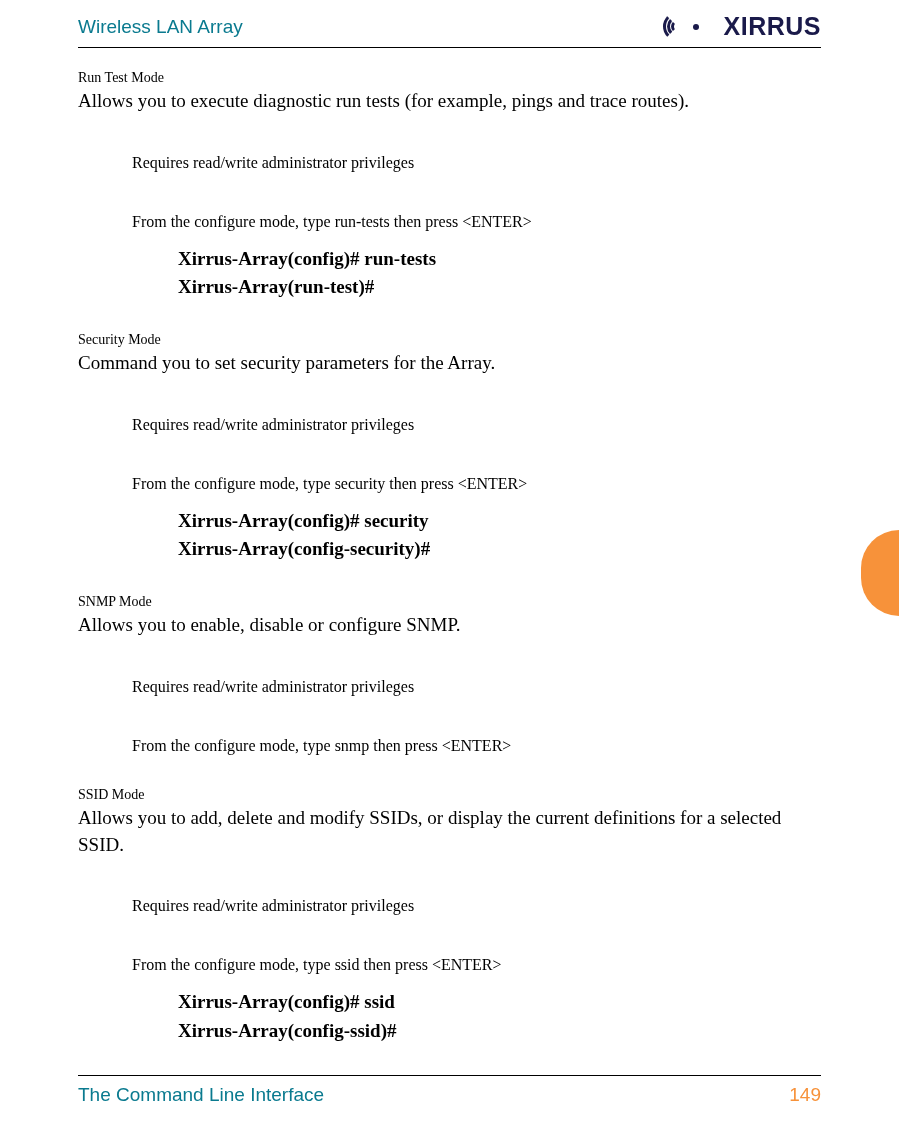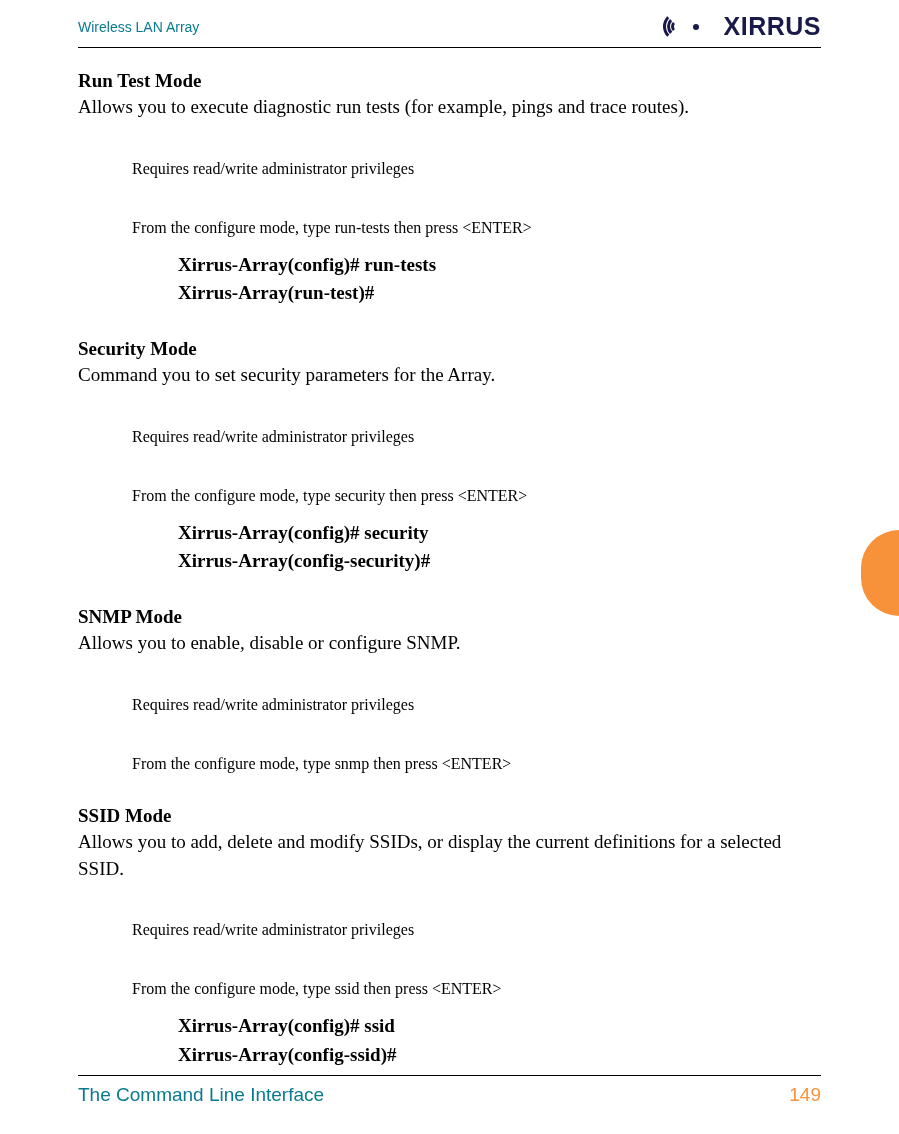--- a/index.html
+++ b/index.html
@@ -19,21 +19,21 @@
     .header {
       display: flex;
       justify-content: space-between;
       align-items: center;
       border-bottom: 1.5px solid #000;
       padding-bottom: 6px;
       margin-bottom: 22px;
     }
     .header-title {
       color: #0a7a8f;
-      font-size: 14px;
+      font-size: 19px;
       font-family: Helvetica, Arial, sans-serif;
       font-weight: 400;
     }
     .logo {
       display: flex;
       align-items: center;
       gap: 16px;
     }
     .logo-mark { position: relative; width: 34px; height: 28px; margin-right: 3px; }
     .logo-wave {
@@ -54,22 +54,22 @@
     .logo-text {
       font-family: Arial, Helvetica, sans-serif;
       font-size: 25px;
       font-weight: 900;
       color: #1a1a4a;
       letter-spacing: 0.5px;
     }
 
     .section { margin-bottom: 30px; }
     .section-heading {
-      font-weight: bold;
-      font-size: 19px;
+      font-weight: normal;
+      font-size: 14px;
       margin-bottom: 2px;
     }
     .section-desc {
       font-size: 19px;
       line-height: 1.4;
       margin-bottom: 14px;
     }
     .req-block {
       margin-left: 54px;
       margin-bottom: 12px;

